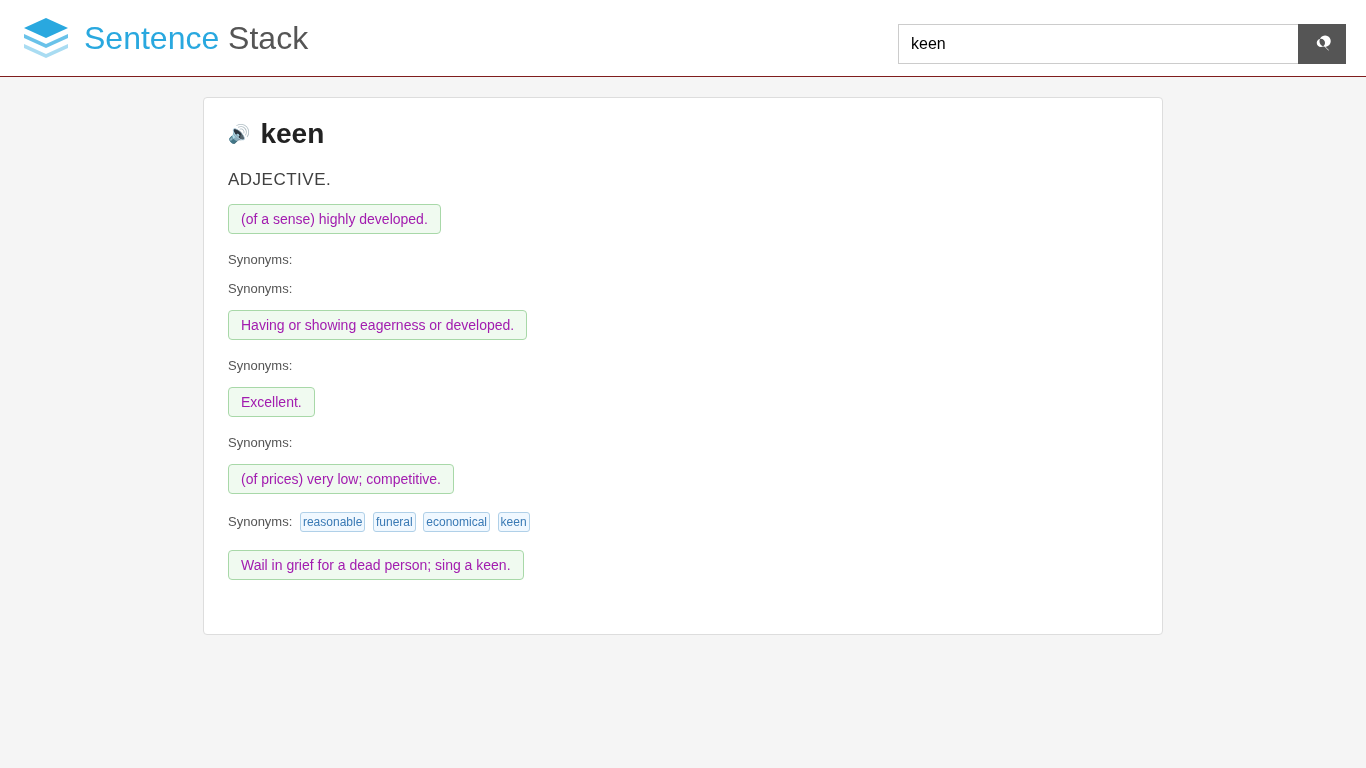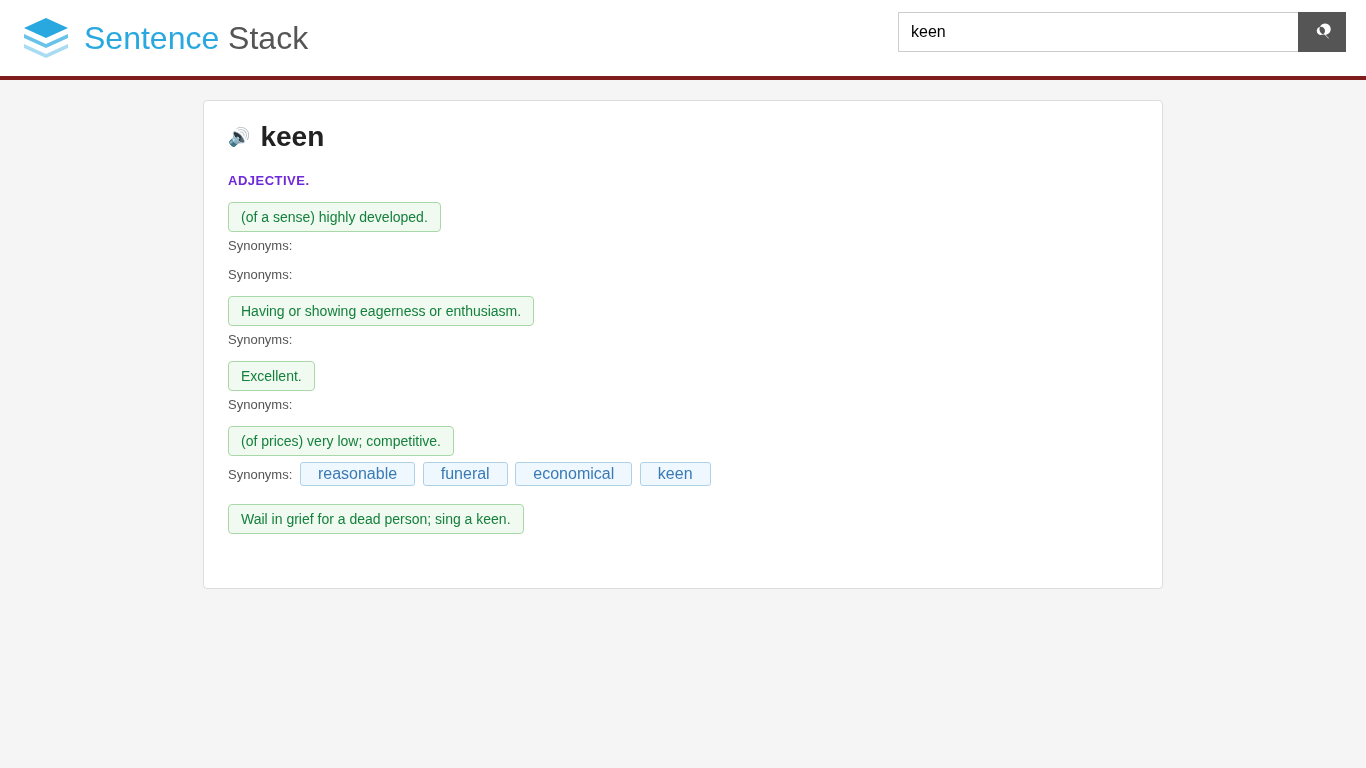--- a/index.html
+++ b/index.html
@@ -7,23 +7,23 @@
       font-family: Arial, sans-serif;
       background: #f5f5f5;
       color: #333;
     }
 
     
     .header {
       background: #fff;
       padding: 12px 20px;
       display: flex;
-      align-items: flex-start;
+      align-items: flex-end;
       justify-content: space-between;
-      border-bottom: 4px solid #7f1d1d;
+      border-bottom: 1px solid #7f1d1d;
     }
     .logo-area {
       display: flex;
       align-items: center;
       gap: 12px;
     }
     .logo-icon {
       width: 52px;
       height: 52px;
     }
@@ -89,58 +89,59 @@
       font-size: 18px;
     }
     .word-title {
       font-size: 28px;
       font-weight: 700;
       color: #222;
     }
 
     
     .pos-label {
-      font-size: 13px;
-      font-weight: 700;
-      color: #6d28d9;
+      font-size: 17px;
+      font-weight: 400;
+      color: #404040;
       letter-spacing: 0.5px;
       margin-bottom: 14px;
       text-transform: uppercase;
     }
 
     
     .definition-block {
       margin-bottom: 14px;
     }
     .definition-tag {
       display: inline-block;
       background: #f0faf0;
       border: 1px solid #a8d8a8;
       border-radius: 4px;
       padding: 6px 12px;
       font-size: 14px;
-      color: #15803d;
+      color: #a21caf;
       margin-bottom: 6px;
       cursor: pointer;
     }
     .synonyms-line {
       font-size: 13px;
       color: #555;
       margin-bottom: 4px;
+      margin-top: 12px;
     }
     .synonyms-line .synonyms-label {
       color: #555;
     }
     .synonym-tag {
       display: inline-block;
       background: #f0f8ff;
       border: 1px solid #b0d0e8;
       border-radius: 3px;
-      padding: 2px 17px;
-      font-size: 16px;
+      padding: 2px 2px;
+      font-size: 12px;
       color: #3a7ab5;
       margin-left: 4px;
       cursor: pointer;
     }
 
     .section {
       margin-bottom: 18px;
     }
   </style>
 </head>
@@ -186,21 +187,21 @@
       </div>
     </div>
 
     <div class="definition-block">
       <div class="synonyms-line">
         <span class="synonyms-label">Synonyms:</span>
       </div>
     </div>
 
     <div class="definition-block">
-      <div class="definition-tag">Having or showing eagerness or enthusiasm.</div>
+      <div class="definition-tag">Having or showing eagerness or developed.</div>
       <div class="synonyms-line">
         <span class="synonyms-label">Synonyms:</span>
       </div>
     </div>
 
     <div class="definition-block">
       <div class="definition-tag">Excellent.</div>
       <div class="synonyms-line">
         <span class="synonyms-label">Synonyms:</span>
       </div>

